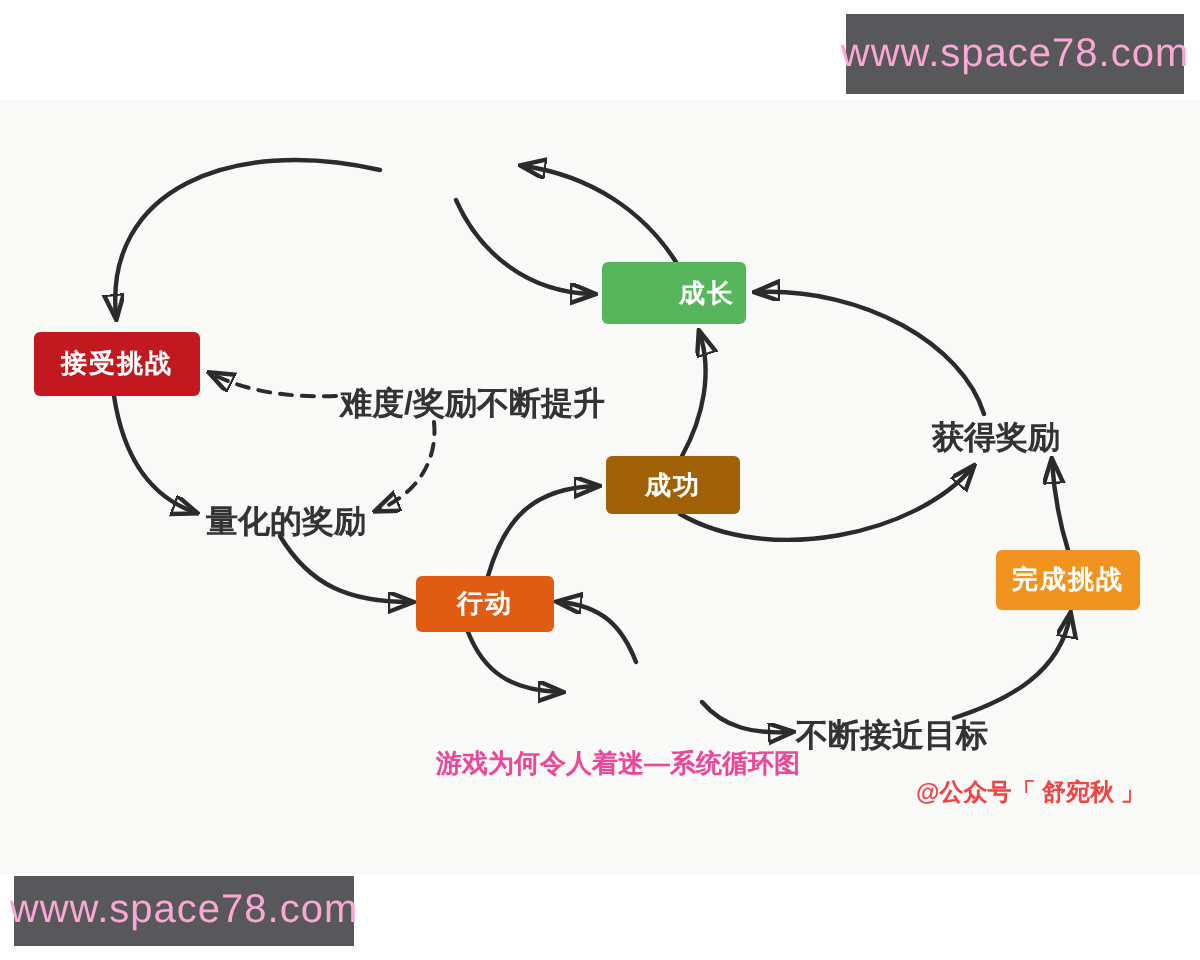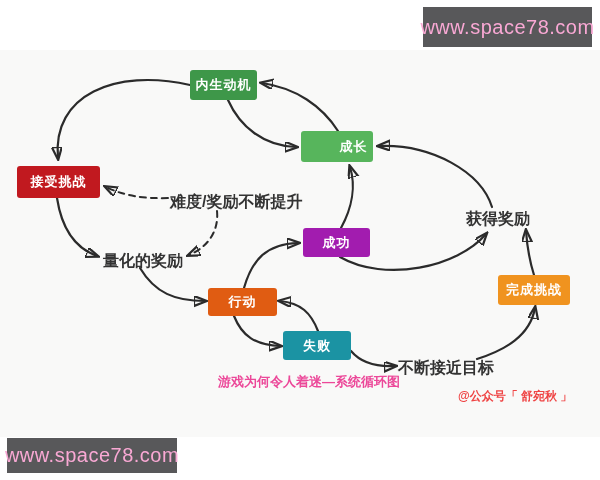--- a/index.html
+++ b/index.html
@@ -108,26 +108,24 @@
     <path d="M 351 351 C 362 364, 377 367, 395 366" marker-end="url(#ah)"></path>
     <path d="M 318 331 C 311 313, 301 303, 280 301" marker-end="url(#ah)"></path>
     <path d="M 234 316 C 242 336, 255 345, 280 346" marker-end="url(#ah)"></path>
     <path d="M 140 268 C 155 293, 175 301, 205 301" marker-end="url(#ah)"></path>
     <path d="M 57 198 C 61 224, 72 247, 97 256" marker-end="url(#ah)"></path>
 
     <path class="dashed" d="M 168 198 C 142 199, 122 195, 106 187" marker-end="url(#ah)"></path>
     <path class="dashed" d="M 217 211 C 219 231, 208 247, 189 255" marker-end="url(#ah)"></path>
   </svg>
 
-  <div class="node" id="node-intrinsic" style="background-color: rgb(62, 151, 73);">内生动机</div>
   <div class="node" id="node-growth" style="background-color: rgb(87, 181, 92);">成长</div>
   <div class="node" id="node-accept" style="background-color: rgb(193, 25, 31);">接受挑战</div>
-  <div class="node" id="node-success" style="background-color: #a21caf;">成功</div>
+  <div class="node" id="node-success" style="background-color: #a16207;">成功</div>
   <div class="node" id="node-action" style="background-color: rgb(224, 92, 18);">行动</div>
-  <div class="node" id="node-failure" style="background-color: rgb(27, 147, 163);">失败</div>
   <div class="node" id="node-complete" style="background-color: rgb(240, 147, 31);">完成挑战</div>
 
   <div class="free-label" id="label-difficulty">难度/奖励不断提升</div>
   <div class="free-label" id="label-quantified">量化的奖励</div>
   <div class="free-label" id="label-reward">获得奖励</div>
   <div class="free-label" id="label-goal">不断接近目标</div>
 
   <div class="caption">游戏为何令人着迷—系统循环图</div>
   <div class="credit">@公众号「 舒宛秋 」</div>
 

